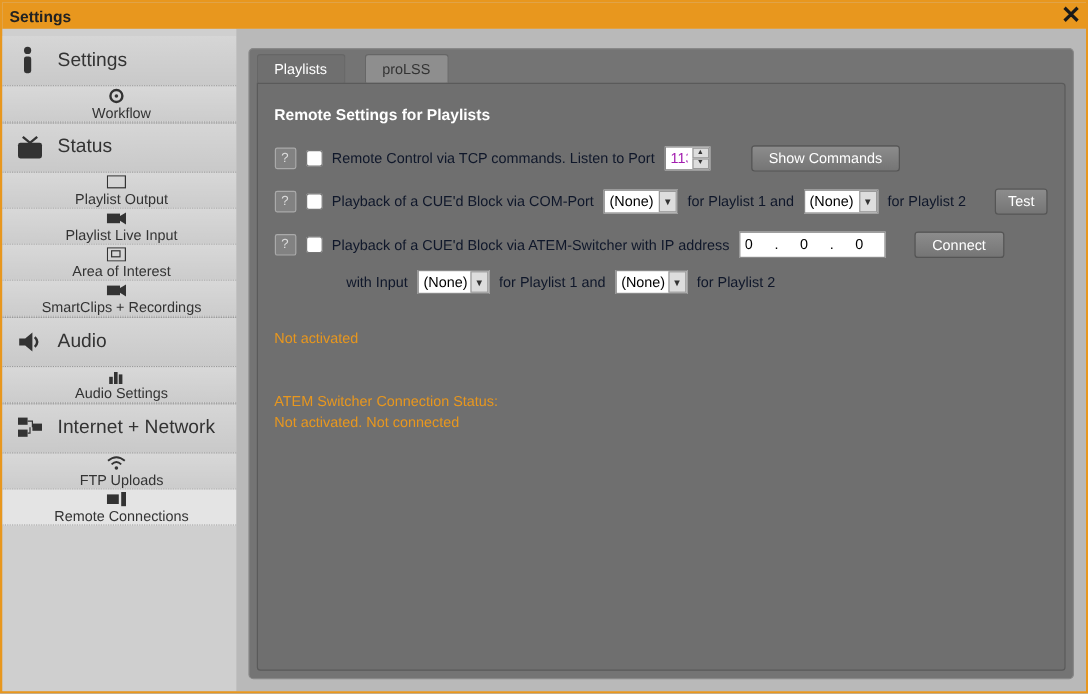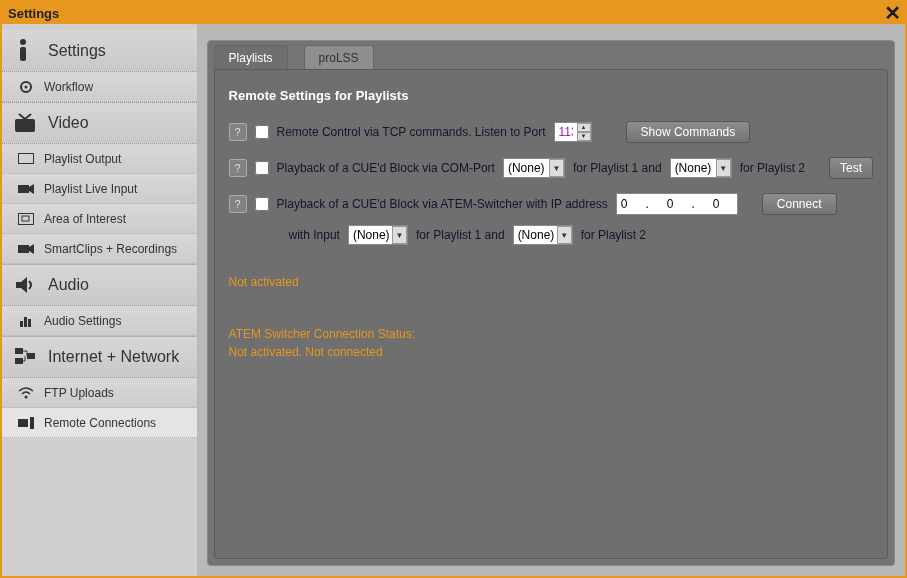--- a/index.html
+++ b/index.html
@@ -13,21 +13,21 @@
 .titlebar .close { font-size: 20px; font-weight: bold; color: #1a1a1a; cursor: pointer; line-height: 18px; }
 
 
 .body { flex: 1; display: flex; overflow: hidden; }
 
 
 .sidebar { width: 211px; background: #cfcfcf; display: flex; flex-direction: column; padding-top: 6px; }
 .side-cat { display: flex; align-items: center; height: 42px; padding: 0 10px; background: linear-gradient(to bottom,#d6d6d6,#c9c9c9); border-top: 1px dotted #999; border-bottom: 1px dotted #999; font-size: 16px; color: #333; cursor: pointer; }
 .side-cat:first-child { border-top: none; }
 .side-cat .cat-icon { width: 26px; height: 26px; margin-right: 10px; display:flex; align-items:center; justify-content:center; color:#333; }
-.side-item { display: flex; align-items: center; height: 30px; padding: 0 10px 0 14px; background: linear-gradient(to bottom,#d8d8d8,#cccccc); border-bottom: 1px dotted #aaa; font-size: 12px; color: #333; cursor: pointer; }
+.side-item { display: flex; align-items: center; height: 30px; padding: 0 10px 0 14px; background: linear-gradient(to bottom,#d8d8d8,#cccccc); border-bottom: 1px dotted #aaa; font-size: 12px; color: #333; cursor: pointer; flex-direction: column; }
 .side-item .item-icon { width: 20px; height: 16px; margin-right: 8px; display:flex; align-items:center; justify-content:center; color:#333; }
 .side-item.selected { background: #e4e4e4; }
 
 
 .main { flex: 1; background: #b9b9b9; padding: 16px 10px 10px 10px; }
 .panel { width: 100%; height: 100%; border: 1px solid #888; border-radius: 4px; background: #747474; display: flex; flex-direction: column; }
 
 
 .tabs { display: flex; gap: 14px; padding: 4px 6px 0 6px; }
 .tab { height: 24px; padding: 0 14px; display: flex; align-items: center; font-size: 12px; border: 1px solid #666; border-bottom: none; border-radius: 3px 3px 0 0; margin-right: 2px; cursor: pointer; }
@@ -99,21 +99,21 @@
         <span>Workflow</span>
       </div>
 
       <div class="side-cat">
         <span class="cat-icon">
           <svg width="24" height="22" viewBox="0 0 24 22">
               <rect x="2" y="7" width="20" height="13" rx="2" fill="#333"></rect>
               <path d="M6 2 L12 7 L18 2" stroke="#333" stroke-width="2" fill="none"></path>
             </svg>
         </span>
-        <span>Video</span>
+        <span>Status</span>
       </div>
 
       <div class="side-item">
         <span class="item-icon">
           <svg width="16" height="12" viewBox="0 0 16 12">
               <rect x="0.5" y="0.5" width="15" height="10" fill="none" stroke="#333"></rect>
             </svg>
         </span>
         <span>Playlist Output</span>
       </div>

